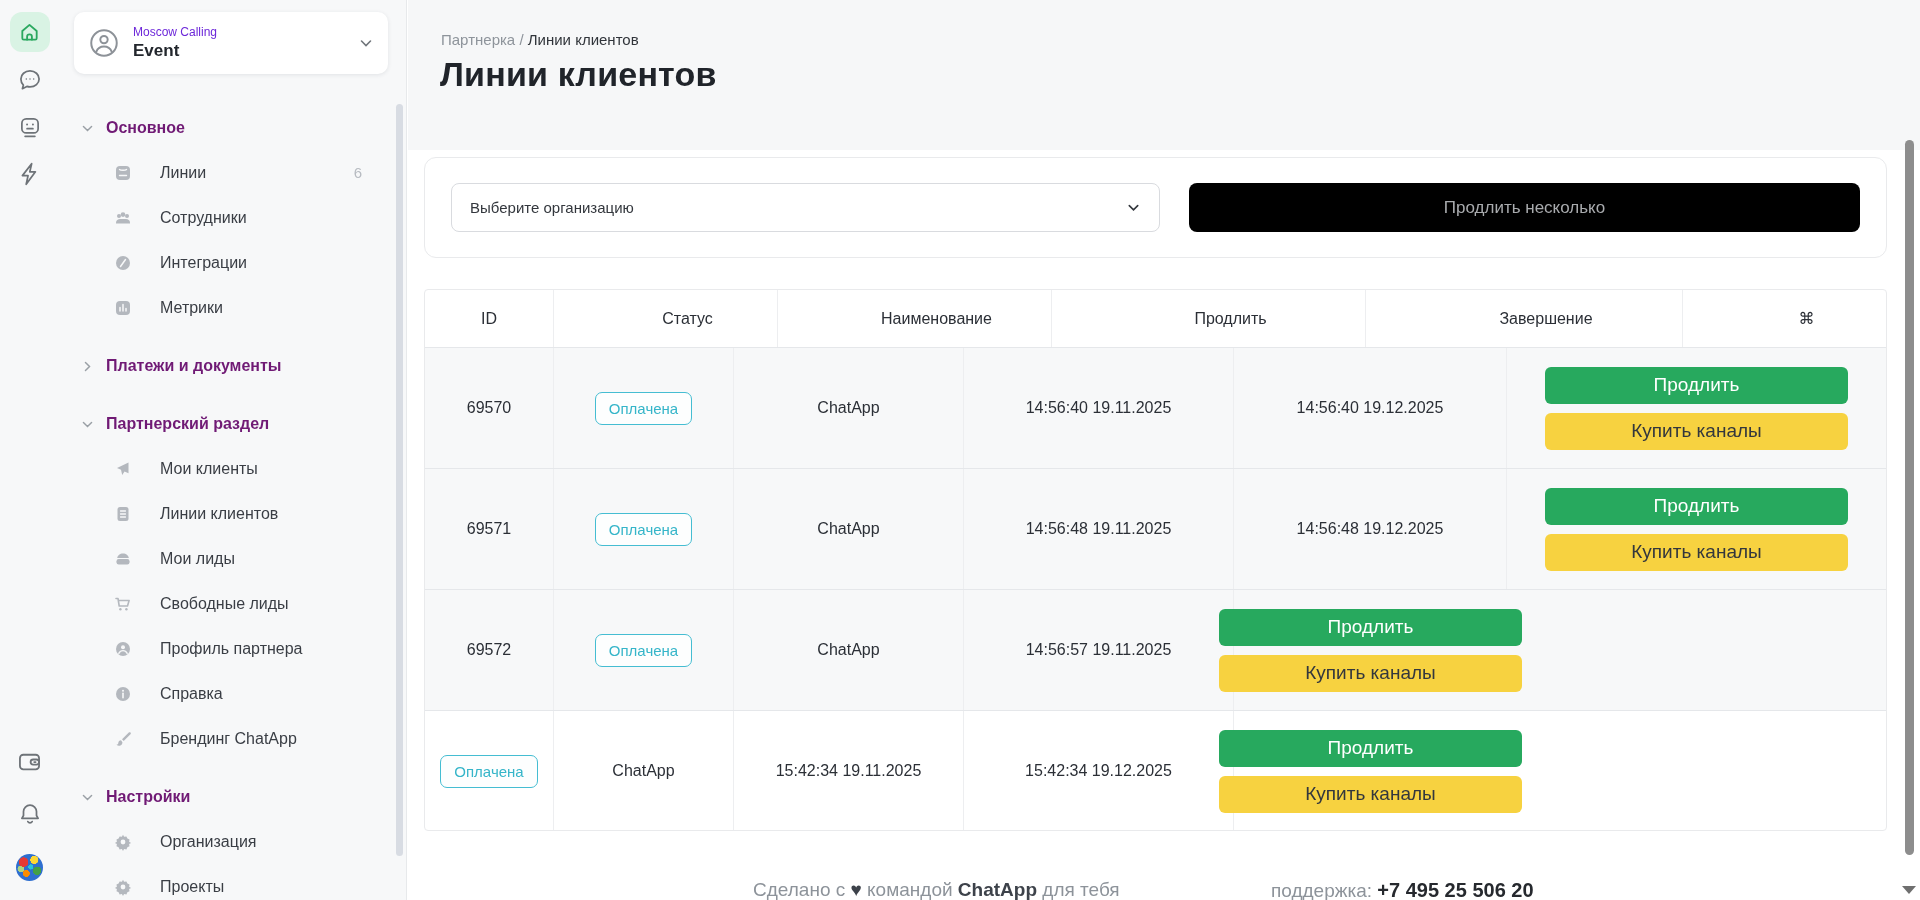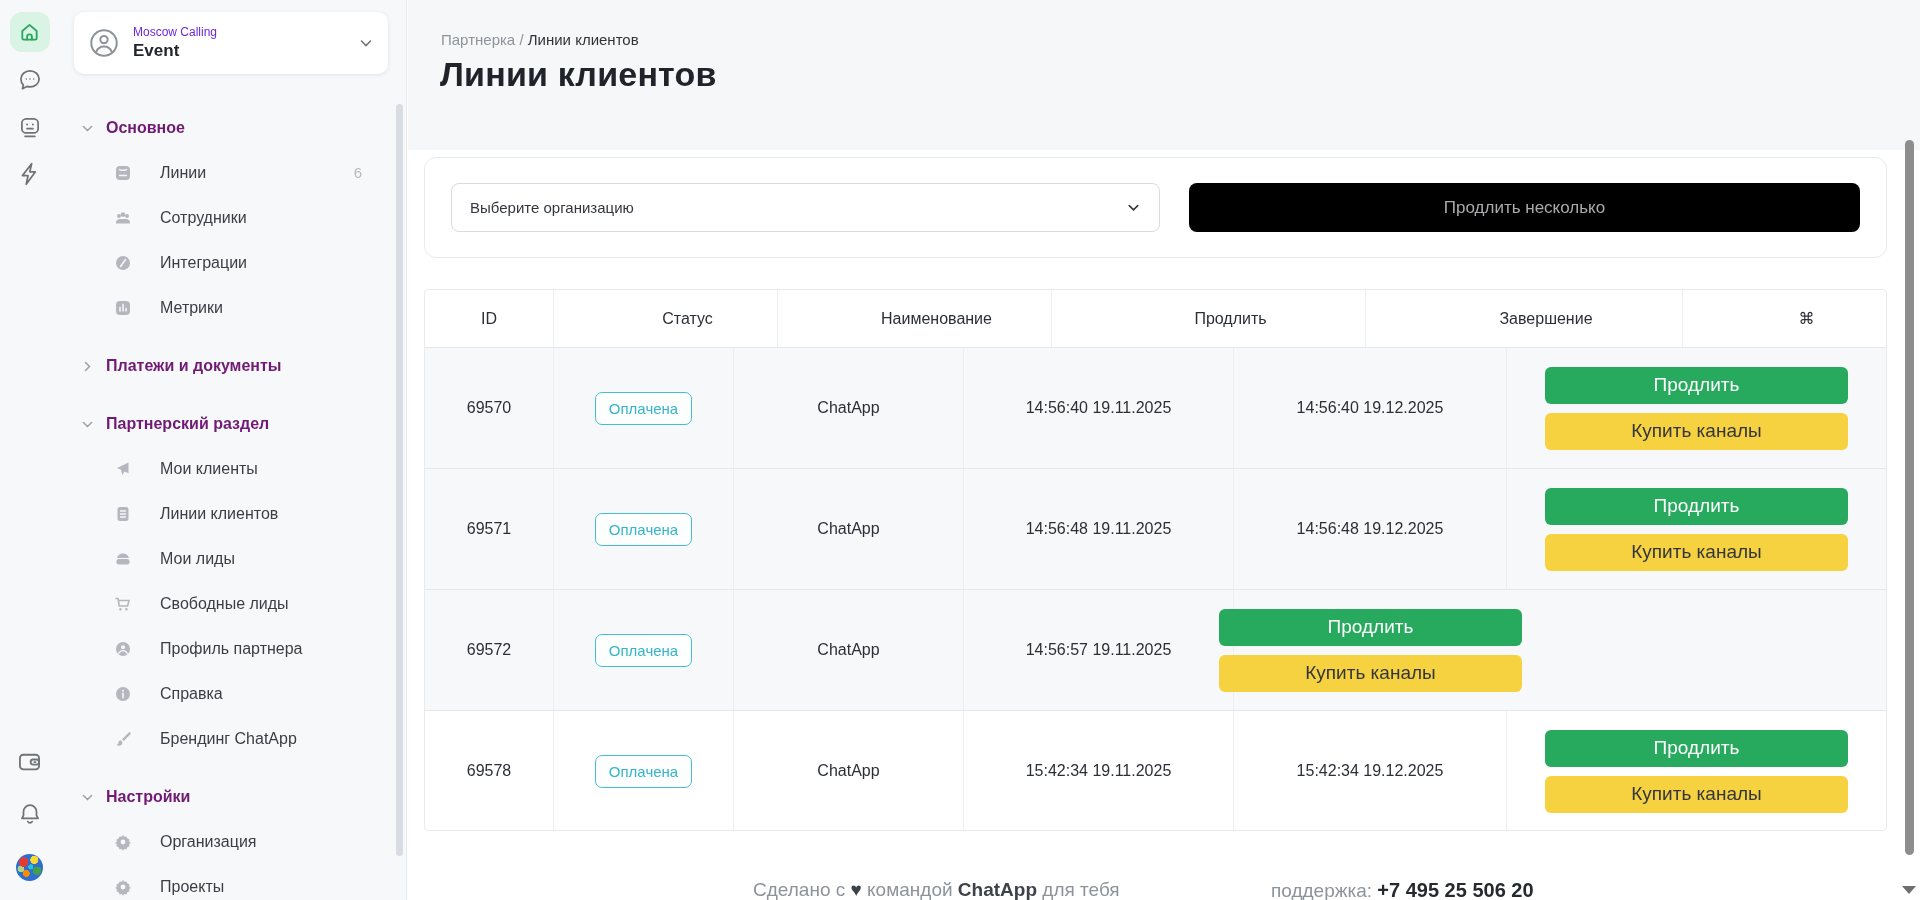--- a/index.html
+++ b/index.html
@@ -407,21 +407,20 @@
         </div>
       <div class="t-cell">ChatApp</div>
       <div class="t-cell">14:56:57 19.11.2025</div>
       <div class="t-cell actions-cell">
         <button class="btn btn-extend">Продлить</button>
         <button class="btn btn-buy">Купить каналы</button>
       </div>
     </div>
 
     <div class="t-row t-body-row">
-      <div class="t-cell">69578</div>
       <div class="t-cell">
           <span class="status-badge">Оплачена</span>
         </div>
       <div class="t-cell">ChatApp</div>
       <div class="t-cell">15:42:34 19.11.2025</div>
       <div class="t-cell">15:42:34 19.12.2025</div>
       <div class="t-cell actions-cell">
         <button class="btn btn-extend">Продлить</button>
         <button class="btn btn-buy">Купить каналы</button>
       </div>

